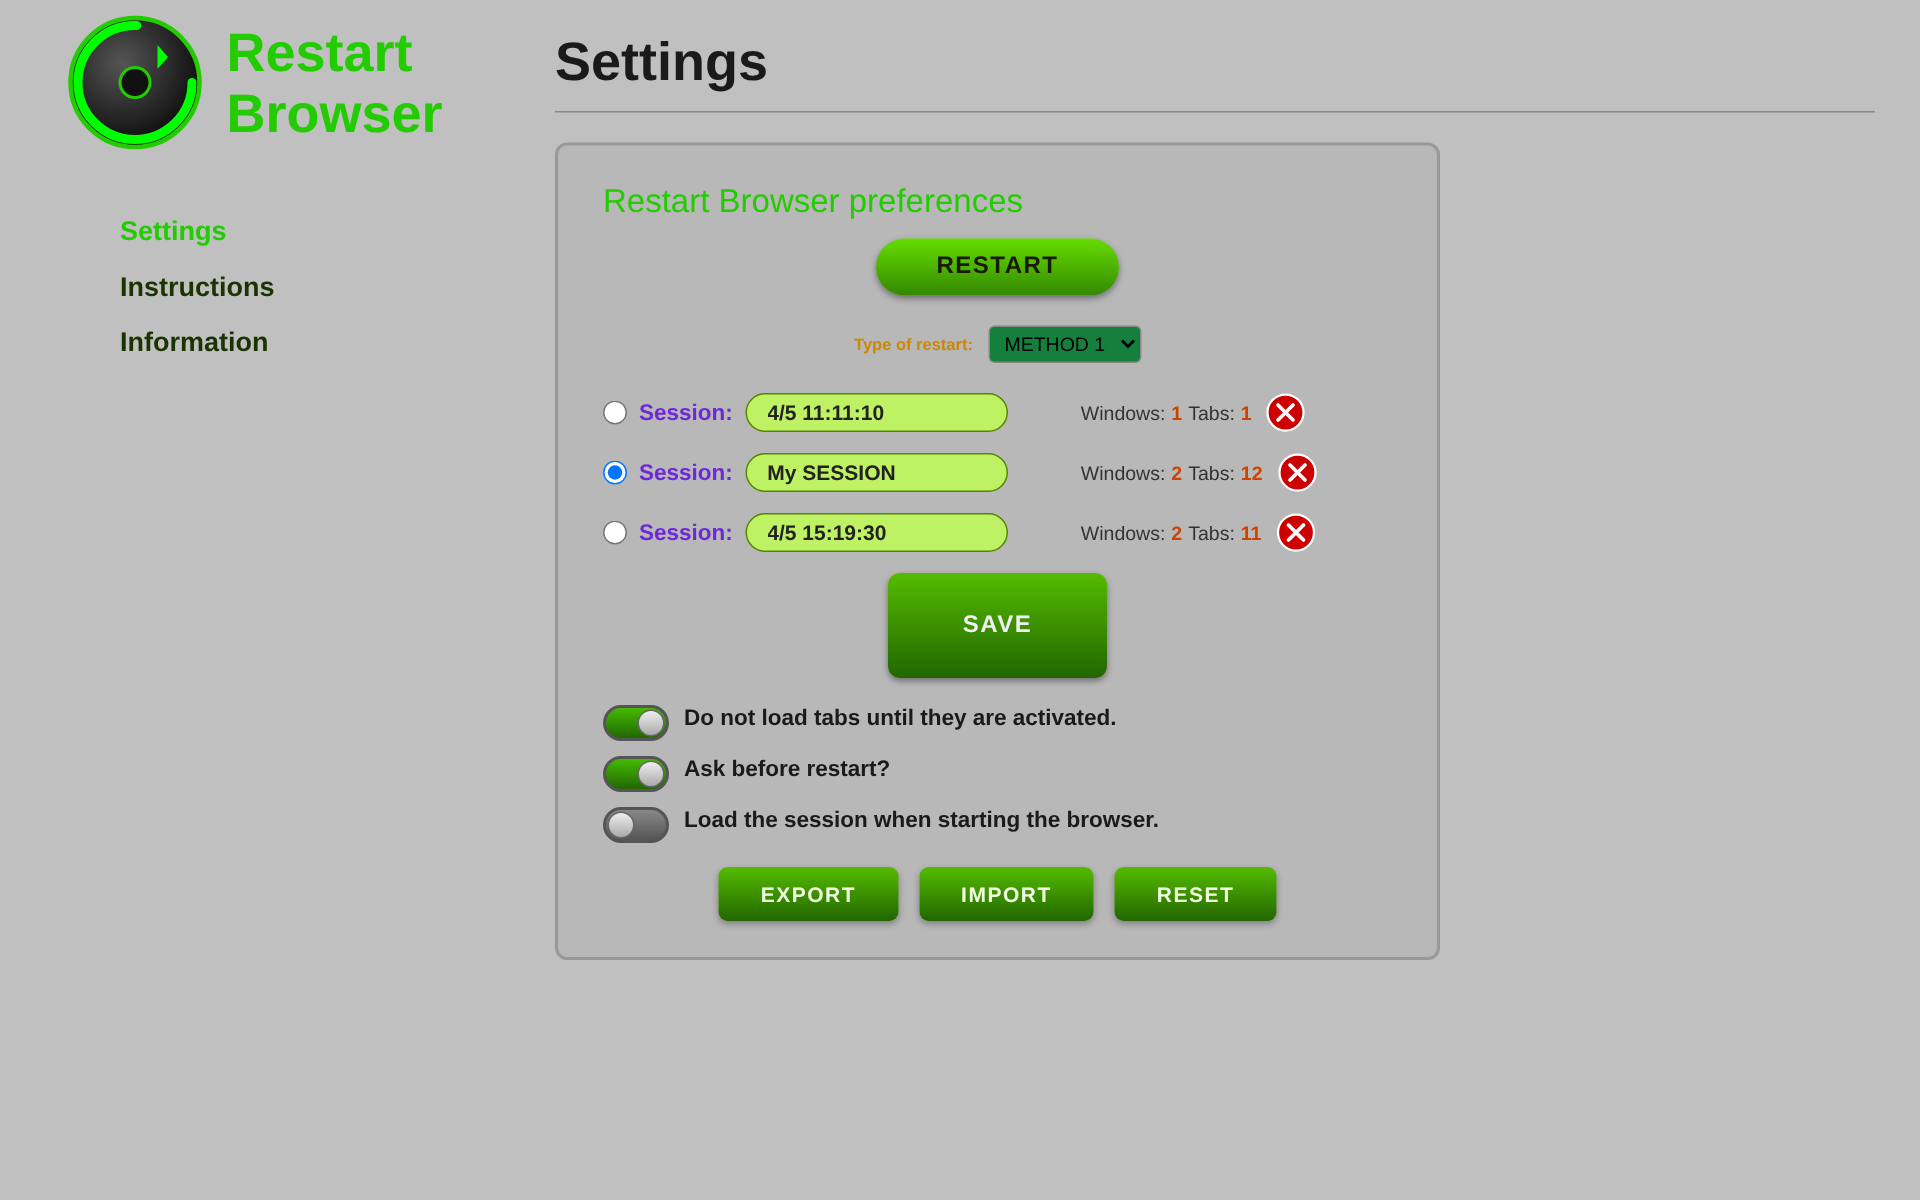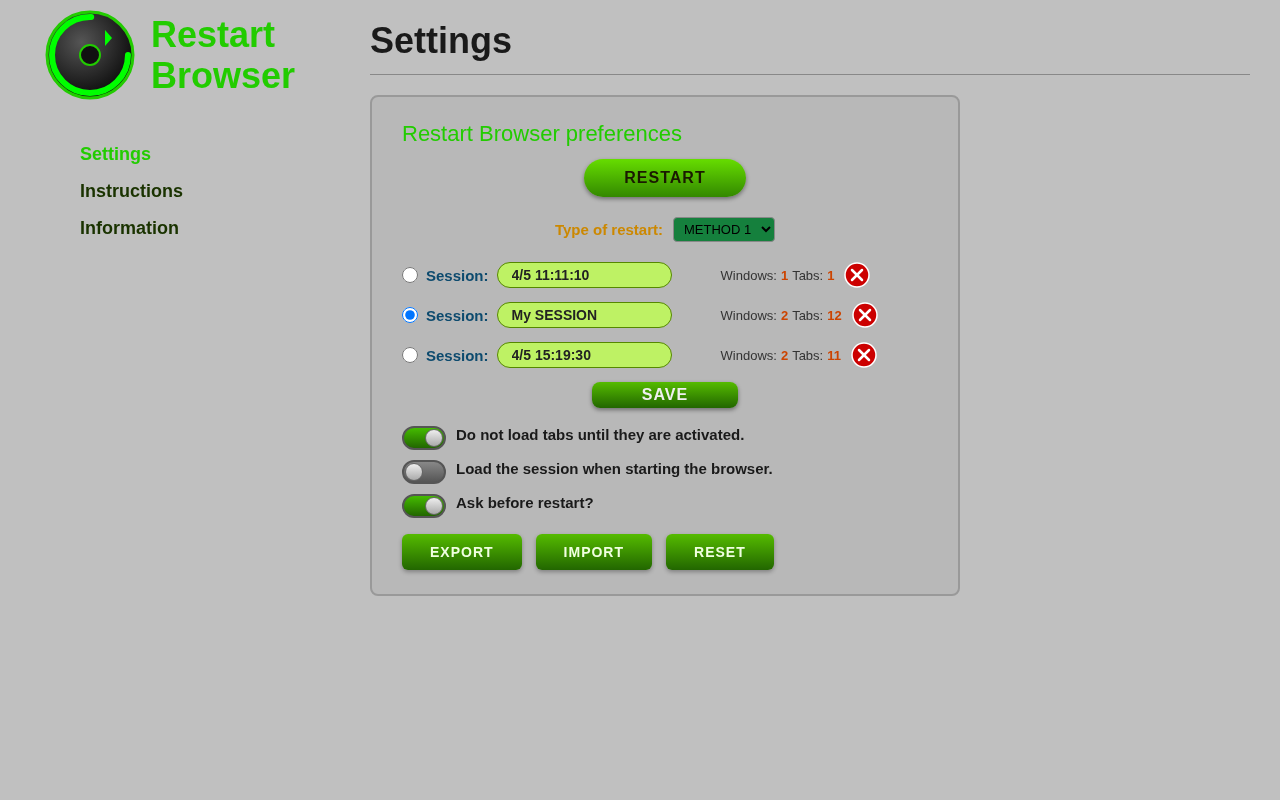--- a/index.html
+++ b/index.html
@@ -131,21 +131,21 @@
     
     .restart-type-row {
       display: flex;
       align-items: center;
       justify-content: center;
       gap: 10px;
       margin-bottom: 20px;
     }
 
     .restart-type-label {
-      font-size: 15px;
+      font-size: 11px;
       font-weight: bold;
       color: #cc8800;
     }
 
     .restart-type-select {
       background: #15803d;
       border: 1px solid #888;
       border-radius: 4px;
       padding: 3px 6px;
       font-size: 13px;
@@ -163,21 +163,21 @@
     .session-radio {
       margin: 0;
       cursor: pointer;
       width: 16px;
       height: 16px;
     }
 
     .session-label {
       font-size: 15px;
       font-weight: bold;
-      color: #0c4a6e;
+      color: #6d28d9;
     }
 
     .session-input {
       background: #bef264;
       border: 1px solid #558800;
       border-radius: 20px;
       padding: 4px 14px;
       font-size: 14px;
       font-weight: bold;
       color: #222;
@@ -216,21 +216,21 @@
     
     .save-btn {
       display: block;
       margin: 6px auto 18px auto;
       background: linear-gradient(to bottom, #55bb00, #226600);
       color: #f0f0f0;
       font-weight: bold;
       font-size: 16px;
       border: none;
       border-radius: 8px;
-      padding: 4px 50px;
+      padding: 26px 50px;
       cursor: pointer;
       letter-spacing: 1px;
       text-transform: uppercase;
       box-shadow: 0 2px 4px rgba(0,0,0,0.4);
     }
 
     
     .toggle-row {
       display: flex;
       gap: 10px;
@@ -283,20 +283,21 @@
 
     .toggle-text {
       font-size: 15px;
       font-weight: bold;
       color: #1a1a1a;
     }
 
     
     .bottom-buttons {
       display: flex;
+      justify-content: center;
       gap: 14px;
       margin-top: 16px;
     }
 
     .bottom-btn {
       background: linear-gradient(to bottom, #55bb00, #226600);
       color: #f0ffe0;
       font-weight: bold;
       font-size: 14px;
       border: none;
@@ -423,36 +424,36 @@
         <div class="toggle-switch">
           <div class="toggle-track on">
             <div class="toggle-thumb"></div>
           </div>
         </div>
         <span class="toggle-text">Do not load tabs until they are activated.</span>
       </div>
 
       <div class="toggle-row">
         <div class="toggle-switch">
+          <div class="toggle-track on">
+            <div class="toggle-thumb"></div>
+          </div>
+        </div>
+        <span class="toggle-text">Ask before restart?</span>
+      </div>
+
+      <div class="toggle-row">
+        <div class="toggle-switch">
           <div class="toggle-track off">
             <div class="toggle-thumb"></div>
           </div>
         </div>
         <span class="toggle-text">Load the session when starting the browser.</span>
       </div>
 
-      <div class="toggle-row">
-        <div class="toggle-switch">
-          <div class="toggle-track on">
-            <div class="toggle-thumb"></div>
-          </div>
-        </div>
-        <span class="toggle-text">Ask before restart?</span>
-      </div>
-
       <div class="bottom-buttons">
         <button class="bottom-btn">EXPORT</button>
         <button class="bottom-btn">IMPORT</button>
         <button class="bottom-btn">RESET</button>
       </div>
     </div>
   </div>
 </div>
 
 </body></html>

